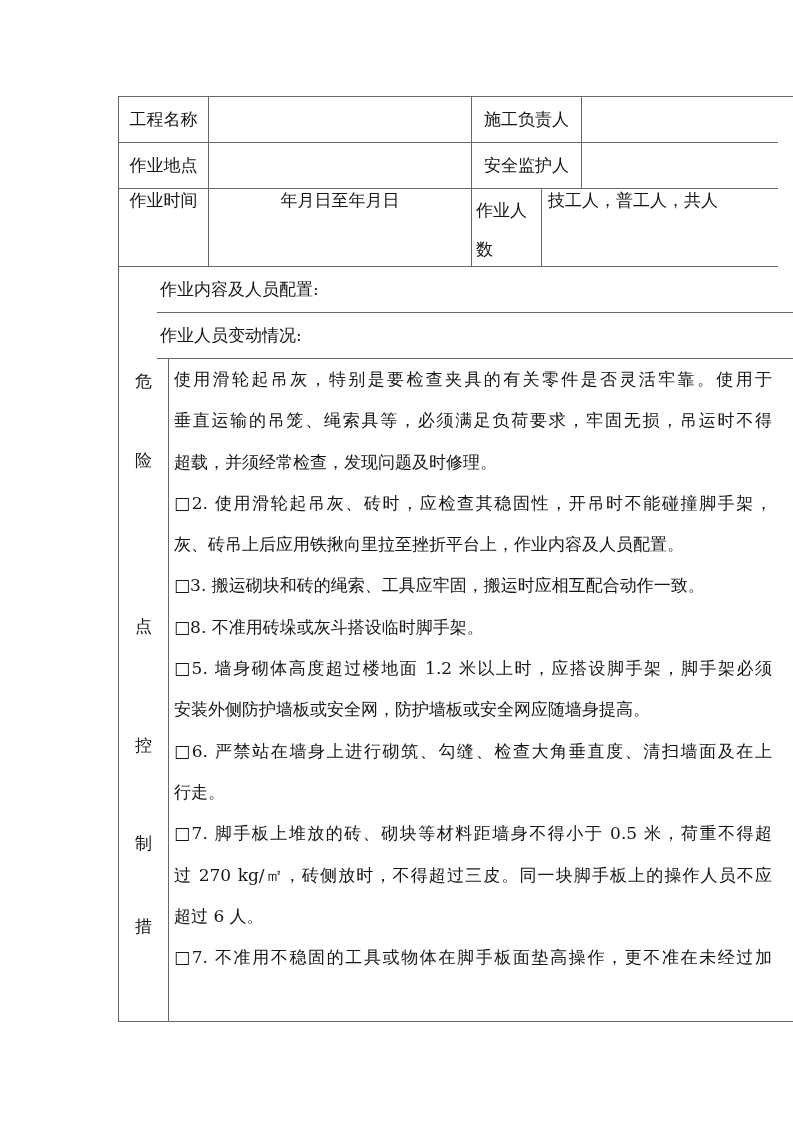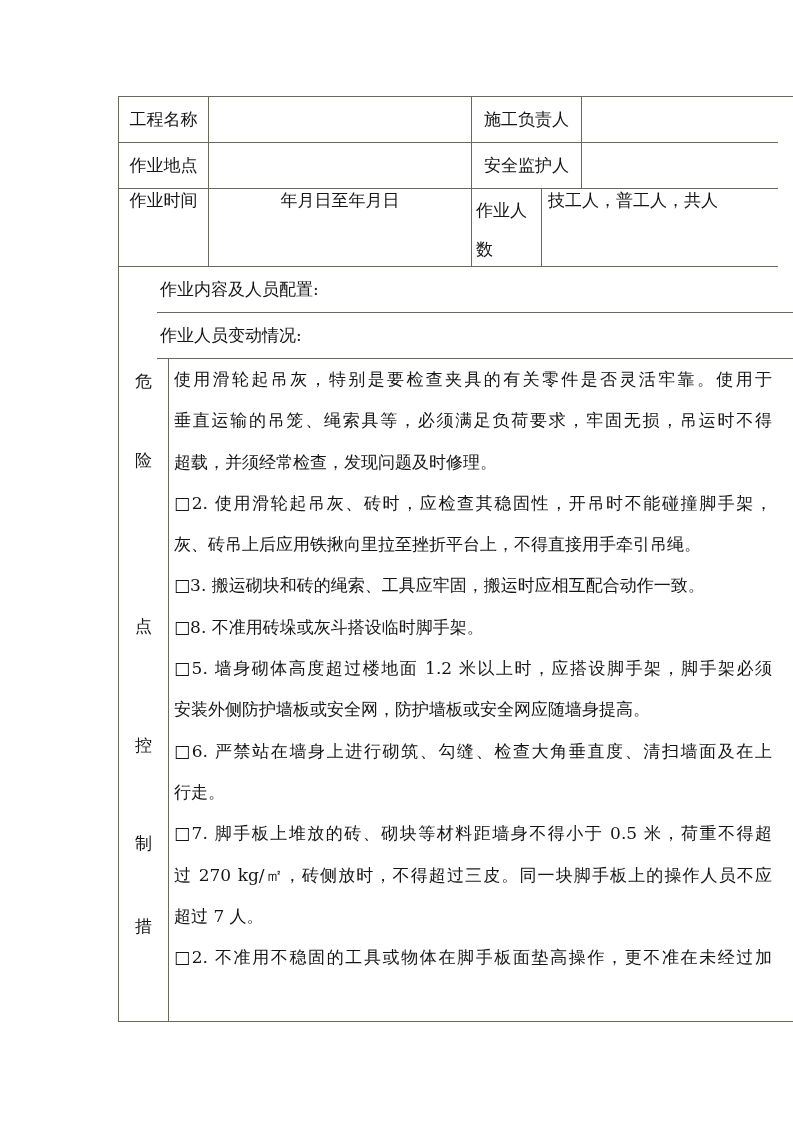--- a/index.html
+++ b/index.html
@@ -83,28 +83,28 @@
         <span style="top:258px">点</span>
         <span style="top:377px">控</span>
         <span style="top:475px">制</span>
         <span style="top:558px">措</span>
       </div>
       <div class="content">
         <div class="ln">使用滑轮起吊灰，特别是要检查夹具的有关零件是否灵活牢靠。使用于</div>
         <div class="ln">垂直运输的吊笼、绳索具等，必须满足负荷要求，牢固无损，吊运时不得</div>
         <div class="ln end">超载，并须经常检查，发现问题及时修理。</div>
         <div class="ln">□2. 使用滑轮起吊灰、砖时，应检查其稳固性，开吊时不能碰撞脚手架，</div>
-        <div class="ln end">灰、砖吊上后应用铁揪向里拉至挫折平台上，不得直接用手牵引吊绳。</div>
+        <div class="ln end">灰、砖吊上后应用铁揪向里拉至挫折平台上，作业内容及人员配置。</div>
         <div class="ln end">□3. 搬运砌块和砖的绳索、工具应牢固，搬运时应相互配合动作一致。</div>
         <div class="ln end">□8. 不准用砖垛或灰斗搭设临时脚手架。</div>
         <div class="ln">□5. 墙身砌体高度超过楼地面 1.2 米以上时，应搭设脚手架，脚手架必须</div>
         <div class="ln end">安装外侧防护墙板或安全网，防护墙板或安全网应随墙身提高。</div>
         <div class="ln">□6. 严禁站在墙身上进行砌筑、勾缝、检查大角垂直度、清扫墙面及在上</div>
         <div class="ln end">行走。</div>
         <div class="ln">□7. 脚手板上堆放的砖、砌块等材料距墙身不得小于 0.5 米，荷重不得超</div>
         <div class="ln">过 270 kg/㎡，砖侧放时，不得超过三皮。同一块脚手板上的操作人员不应</div>
-        <div class="ln end">超过 7 人。</div>
-        <div class="ln">□2. 不准用不稳固的工具或物体在脚手板面垫高操作，更不准在未经过加</div>
+        <div class="ln end">超过 6 人。</div>
+        <div class="ln">□7. 不准用不稳固的工具或物体在脚手板面垫高操作，更不准在未经过加</div>
       </div>
     </div>
 
   </div>
 </div>
 
 </body></html>

